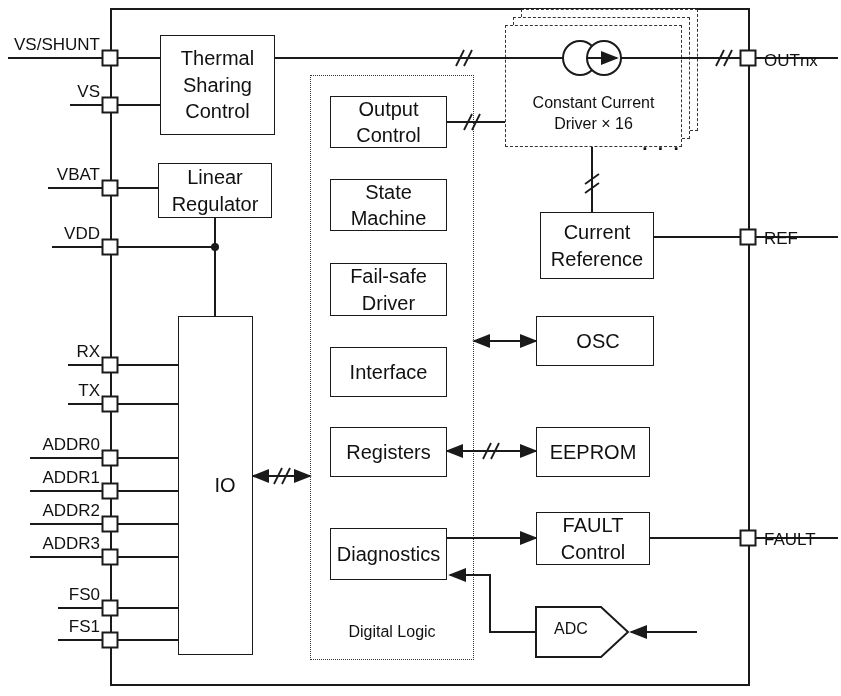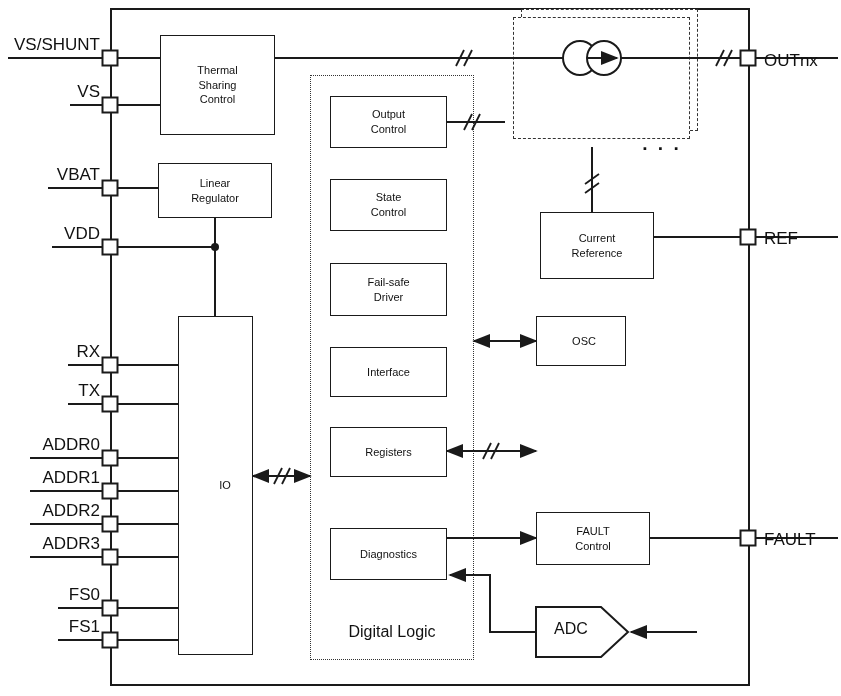--- a/index.html
+++ b/index.html
@@ -2,21 +2,21 @@
 <html><head>
 <meta charset="utf-8">
 <style>
   html,body{margin:0;padding:0;background:#fff;}
   .diagram{position:relative;width:841px;height:696px;background:#fff;
            font-family:"Liberation Sans",sans-serif;color:#111;overflow:hidden;}
   .chip-border{position:absolute;left:110px;top:8px;width:636px;height:674px;
                border:2.5px solid #1a1a1a;z-index:0;background:#fff;}
   .block{position:absolute;border:1.6px solid #1a1a1a;background:#fff;
          display:flex;align-items:center;justify-content:center;text-align:center;
-         white-space:pre-line;font-size:11px;line-height:1.32;z-index:10;box-sizing:border-box;}
+         white-space:pre-line;font-size:20px;line-height:1.32;z-index:10;box-sizing:border-box;}
   .dashed-region{position:absolute;border:1.8px dotted #333;z-index:2;box-sizing:border-box;}
   .region-label{position:absolute;left:0;right:0;bottom:18px;text-align:center;font-size:16px;}
   .stack-box{position:absolute;border:1.6px dashed #333;background:#fff;z-index:1;box-sizing:border-box;}
   .stack-label{position:absolute;left:0;right:0;bottom:12px;text-align:center;
                white-space:pre-line;font-size:16px;line-height:1.32;}
   .wires{position:absolute;left:0;top:0;z-index:5;}
   .pin-label{position:absolute;font-size:17px;white-space:nowrap;z-index:10;line-height:20px;}
   .pin-label.left{right:741px;text-align:right;}
   .pin-label.right{left:764px;text-align:left;margin-top:16px;}
   .overlay{position:absolute;z-index:10;text-align:center;}
@@ -24,45 +24,50 @@
 </style>
 </head>
 <body>
 
 <div class="diagram">
 
   <div class="chip-border"></div>
 
   <div class="stack-box" style="left:521px;top:9px;width:177px;height:122px;"></div>
   <div class="stack-box" style="left:513px;top:17px;width:177px;height:122px;"></div>
+  <div class="stack-box" style="left:505px;top:25px;width:177px;height:122px;">
+    <span class="stack-label">Constant Current
+Driver × 16</span>
+  </div>
 
   <div class="dashed-region" style="left:310px;top:75px;width:164px;height:585px;">
     <span class="region-label">Digital Logic</span>
   </div>
 
   <div class="block" style="left:160px;top:35px;width:115px;height:100px;">Thermal
 Sharing
 Control</div>
   <div class="block" style="left:158px;top:163px;width:114px;height:55px;">Linear
 Regulator</div>
   <div class="block" style="left:178px;top:316px;width:75px;height:339px;padding-left:19px;">IO</div>
 
   <div class="block" style="left:330px;top:96px;width:117px;height:52px;">Output
 Control</div>
   <div class="block" style="left:330px;top:179px;width:117px;height:52px;">State
-Control</div>
+Machine</div>
   <div class="block" style="left:330px;top:263px;width:117px;height:53px;">Fail-safe
 Driver</div>
   <div class="block" style="left:330px;top:347px;width:117px;height:50px;">Interface</div>
   <div class="block" style="left:330px;top:427px;width:117px;height:50px;">Registers</div>
   <div class="block" style="left:330px;top:528px;width:117px;height:52px;">Diagnostics</div>
 
   <div class="block" style="left:540px;top:212px;width:114px;height:67px;">Current
 Reference</div>
-  <div class="block" style="left:536px;top:316px;width:90px;height:50px;padding-left:6px;">OSC</div>
+  <div class="block" style="left:536px;top:316px;width:118px;height:50px;padding-left:6px;">OSC</div>
+  <div class="block" style="left:536px;top:427px;width:114px;height:50px;">EEPROM</div>
   <div class="block" style="left:536px;top:512px;width:114px;height:53px;">FAULT
 Control</div>
 
   <svg class="wires" width="841" height="696" viewBox="0 0 841 696">
     <defs>
       <marker id="ah" viewBox="0 0 10 8" refX="9" refY="4" markerWidth="9" markerHeight="8" orient="auto-start-reverse">
           <path d="M0,0 L10,4 L0,8 Z" fill="#1a1a1a"></path>
         </marker>
     </defs>
 

